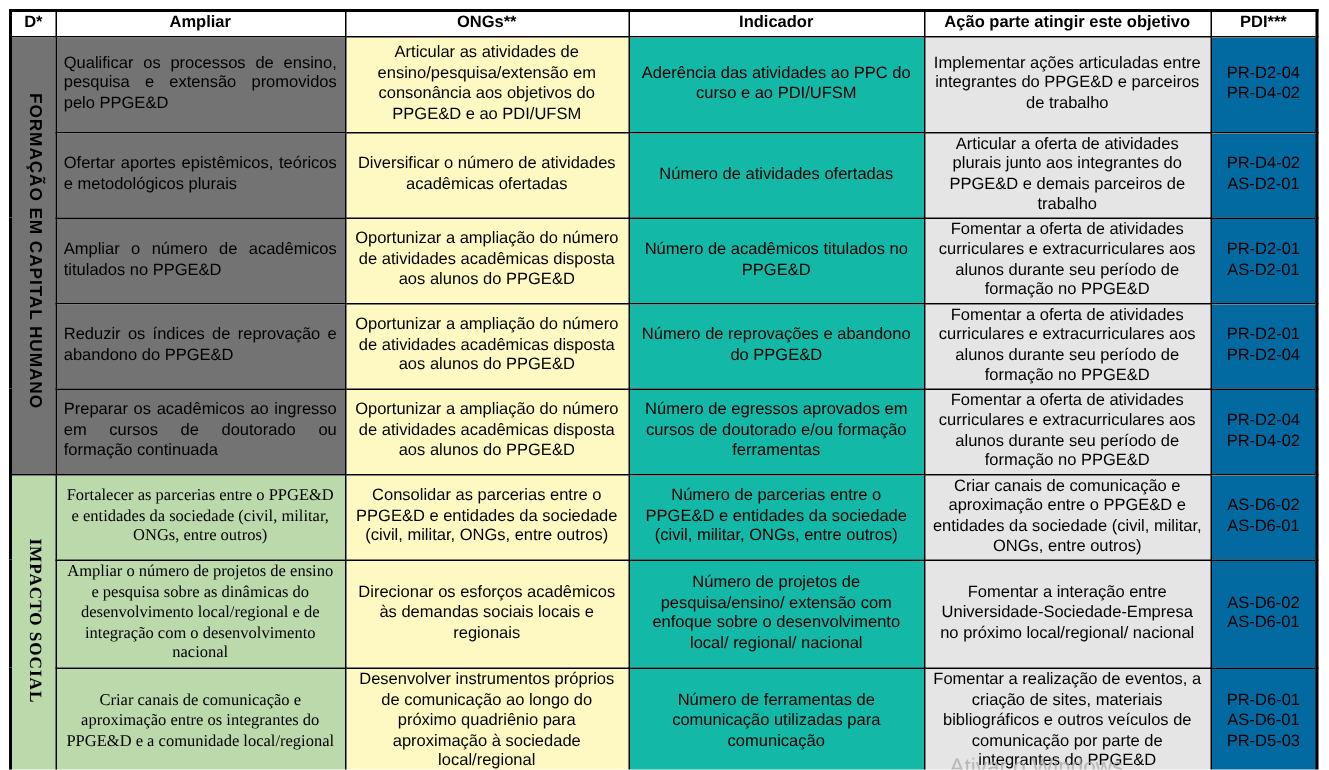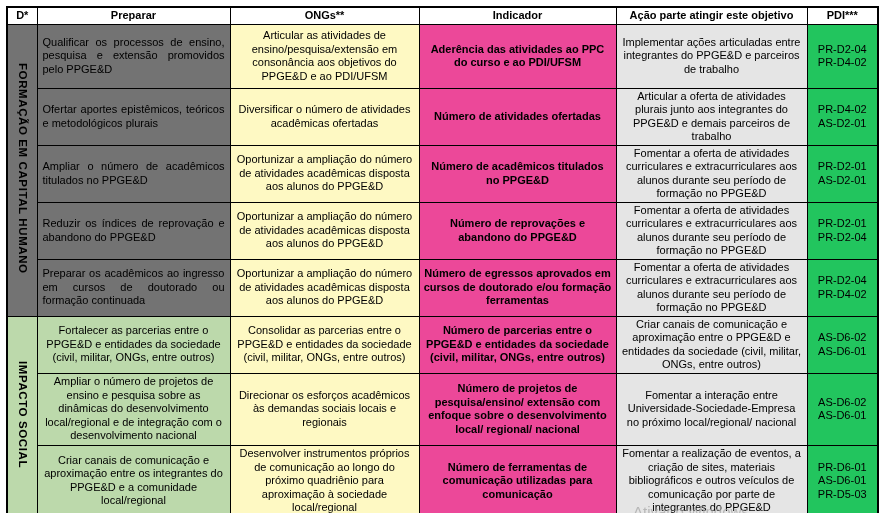--- a/index.html
+++ b/index.html
@@ -32,25 +32,25 @@
     font-size: 12px;
     font-weight: bold;
     background: #ffffff;
     border-bottom: 2px solid #000;
     text-align: center;
     height: 15px;
     padding: 0 2px;
   }
   
   td.c-group.g1, td.c-obj.g1 { background: #737373; margin-left: 16px; }
-  td.c-group.g2, td.c-obj.g2 { background: #bcd9ab; }
+  td.c-group.g2, td.c-obj.g2 { background: #bcd9ab; font-family: Liberation Serif, serif; }
   td.c-meta { background: #fef9c3; }
-  td.c-ind  { background: #ec4899; font-weight: bold; }
+  td.c-ind  { background: #14b8a6; }
   td.c-acao { background: #e5e5e5; }
-  td.c-pdi  { background: #22c55e; }
+  td.c-pdi  { background: #0369a1; }
   
   td.c-obj.g1 { text-align: justify; padding: 2px 5px; }
   td.c-obj.g2, td.c-meta, td.c-ind, td.c-acao, td.c-pdi { text-align: center; }
   td.c-pdi { white-space: pre-line; line-height: 14px; }
   td.c-group { text-align: center; padding: 0; }
   .vtext {
     writing-mode: vertical-rl;
     display: inline-block;
     font-weight: bold;
     font-size: 11.5px;
@@ -84,21 +84,21 @@
     <col style="width:30px">
     <col style="width:193px">
     <col style="width:189px">
     <col style="width:197px">
     <col style="width:191px">
     <col style="width:71px">
   </colgroup>
   <thead>
     <tr class="r-h">
       <th>D*</th>
-      <th>Preparar</th>
+      <th>Ampliar</th>
       <th>ONGs**</th>
       <th>Indicador</th>
       <th>Ação parte atingir este objetivo</th>
       <th>PDI***</th>
     </tr>
   </thead>
   <tbody>
     <tr class="r1">
       <td class="c-group g1" rowspan="5"><span class="vtext">FORMAÇÃO EM CAPITAL HUMANO</span></td>
       <td class="c-obj g1">Qualificar os processos de ensino, pesquisa e extensão promovidos pelo PPGE&amp;D</td>

